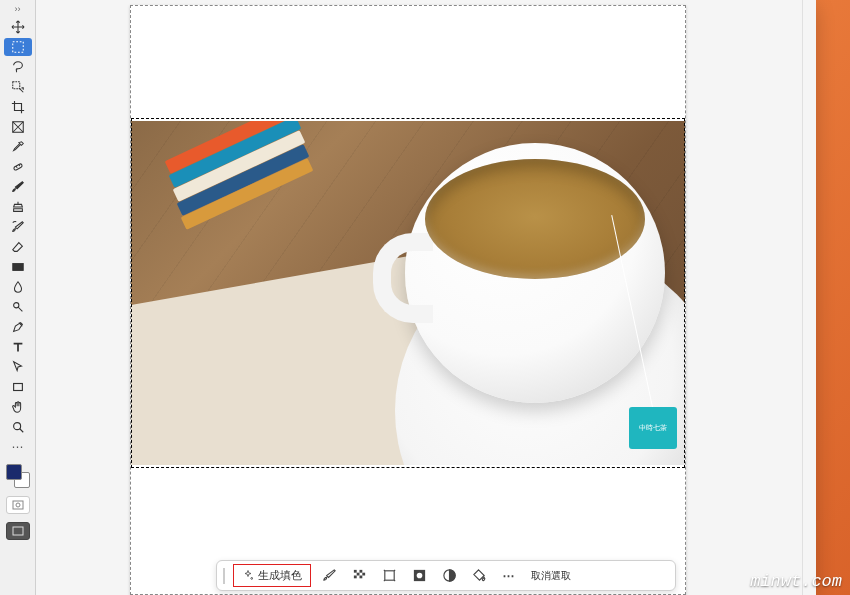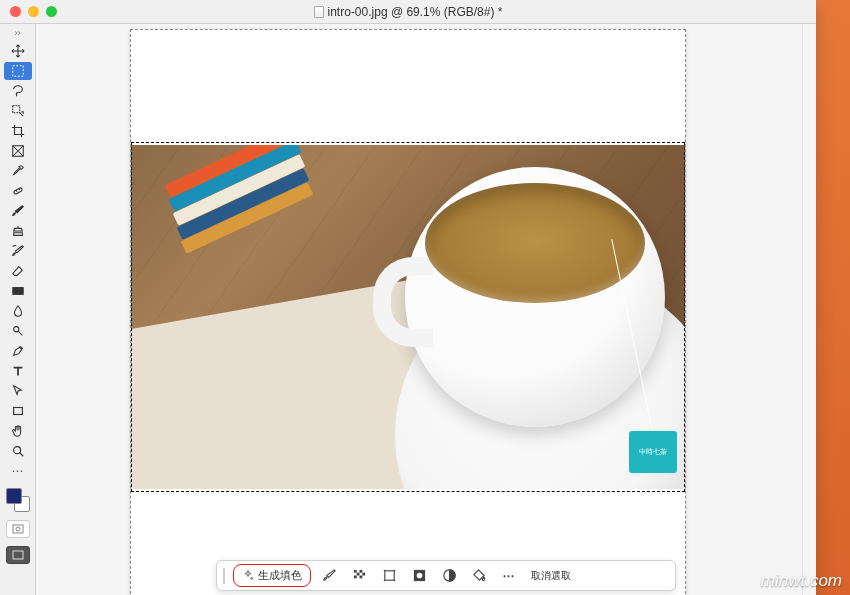--- a/index.html
+++ b/index.html
@@ -259,21 +259,21 @@
     border-left: 1px solid #ccc;
     border-right: 1px solid #ccc;
     margin-right: 2px;
   }
   .gen-fill-btn {
     display: flex;
     align-items: center;
     gap: 4px;
     padding: 3px 8px;
     border: 1.5px solid #e02020;
-    border-radius: 8px;
+    border-radius: 0;
     font-size: 11px;
     color: #333;
     cursor: pointer;
   }
   .gen-fill-btn .sparkle svg { width: 12px; height: 12px; }
   .cb-icon {
     width: 24px; height: 22px;
     display: flex; align-items: center; justify-content: center;
     cursor: pointer;
     color: #444;
@@ -293,43 +293,32 @@
     width: 14px;
     background: #f5f5f5;
     border-left: 1px solid #e0e0e0;
   }
 
   
   .watermark {
     position: absolute;
     right: 8px;
     bottom: 4px;
-    font-family: Liberation Sans, sans-serif;
+    font-family: Liberation Mono, monospace;
     font-style: italic;
     font-size: 17px;
     color: #fff;
     text-shadow: 0 1px 2px rgba(0,0,0,0.5);
   }
 </style>
 </head>
 <body>
 
 <div class="app-window">
 
-  <div class="title-bar">
-    <div class="traffic-lights">
-      <div class="light red"></div>
-      <div class="light yellow"></div>
-      <div class="light green"></div>
-    </div>
-    <div class="title-text">
-      <span class="file-icon-mini"></span>
-      <span>intro-00.jpg @ 69.1% (RGB/8#) *</span>
-    </div>
-  </div>
 
   <div class="app-body">
 
     <div class="toolbox">
       <div class="collapse-hint">››</div>
 
       <div class="tool">
           <svg viewBox="0 0 16 16" fill="none" stroke="currentColor" stroke-width="1.2">
             <path d="M8 1v14M1 8h14M8 1l-2 2M8 1l2 2M8 15l-2-2M8 15l2-2M1 8l2-2M1 8l2 2M15 8l-2-2M15 8l-2 2"></path>
           </svg>

